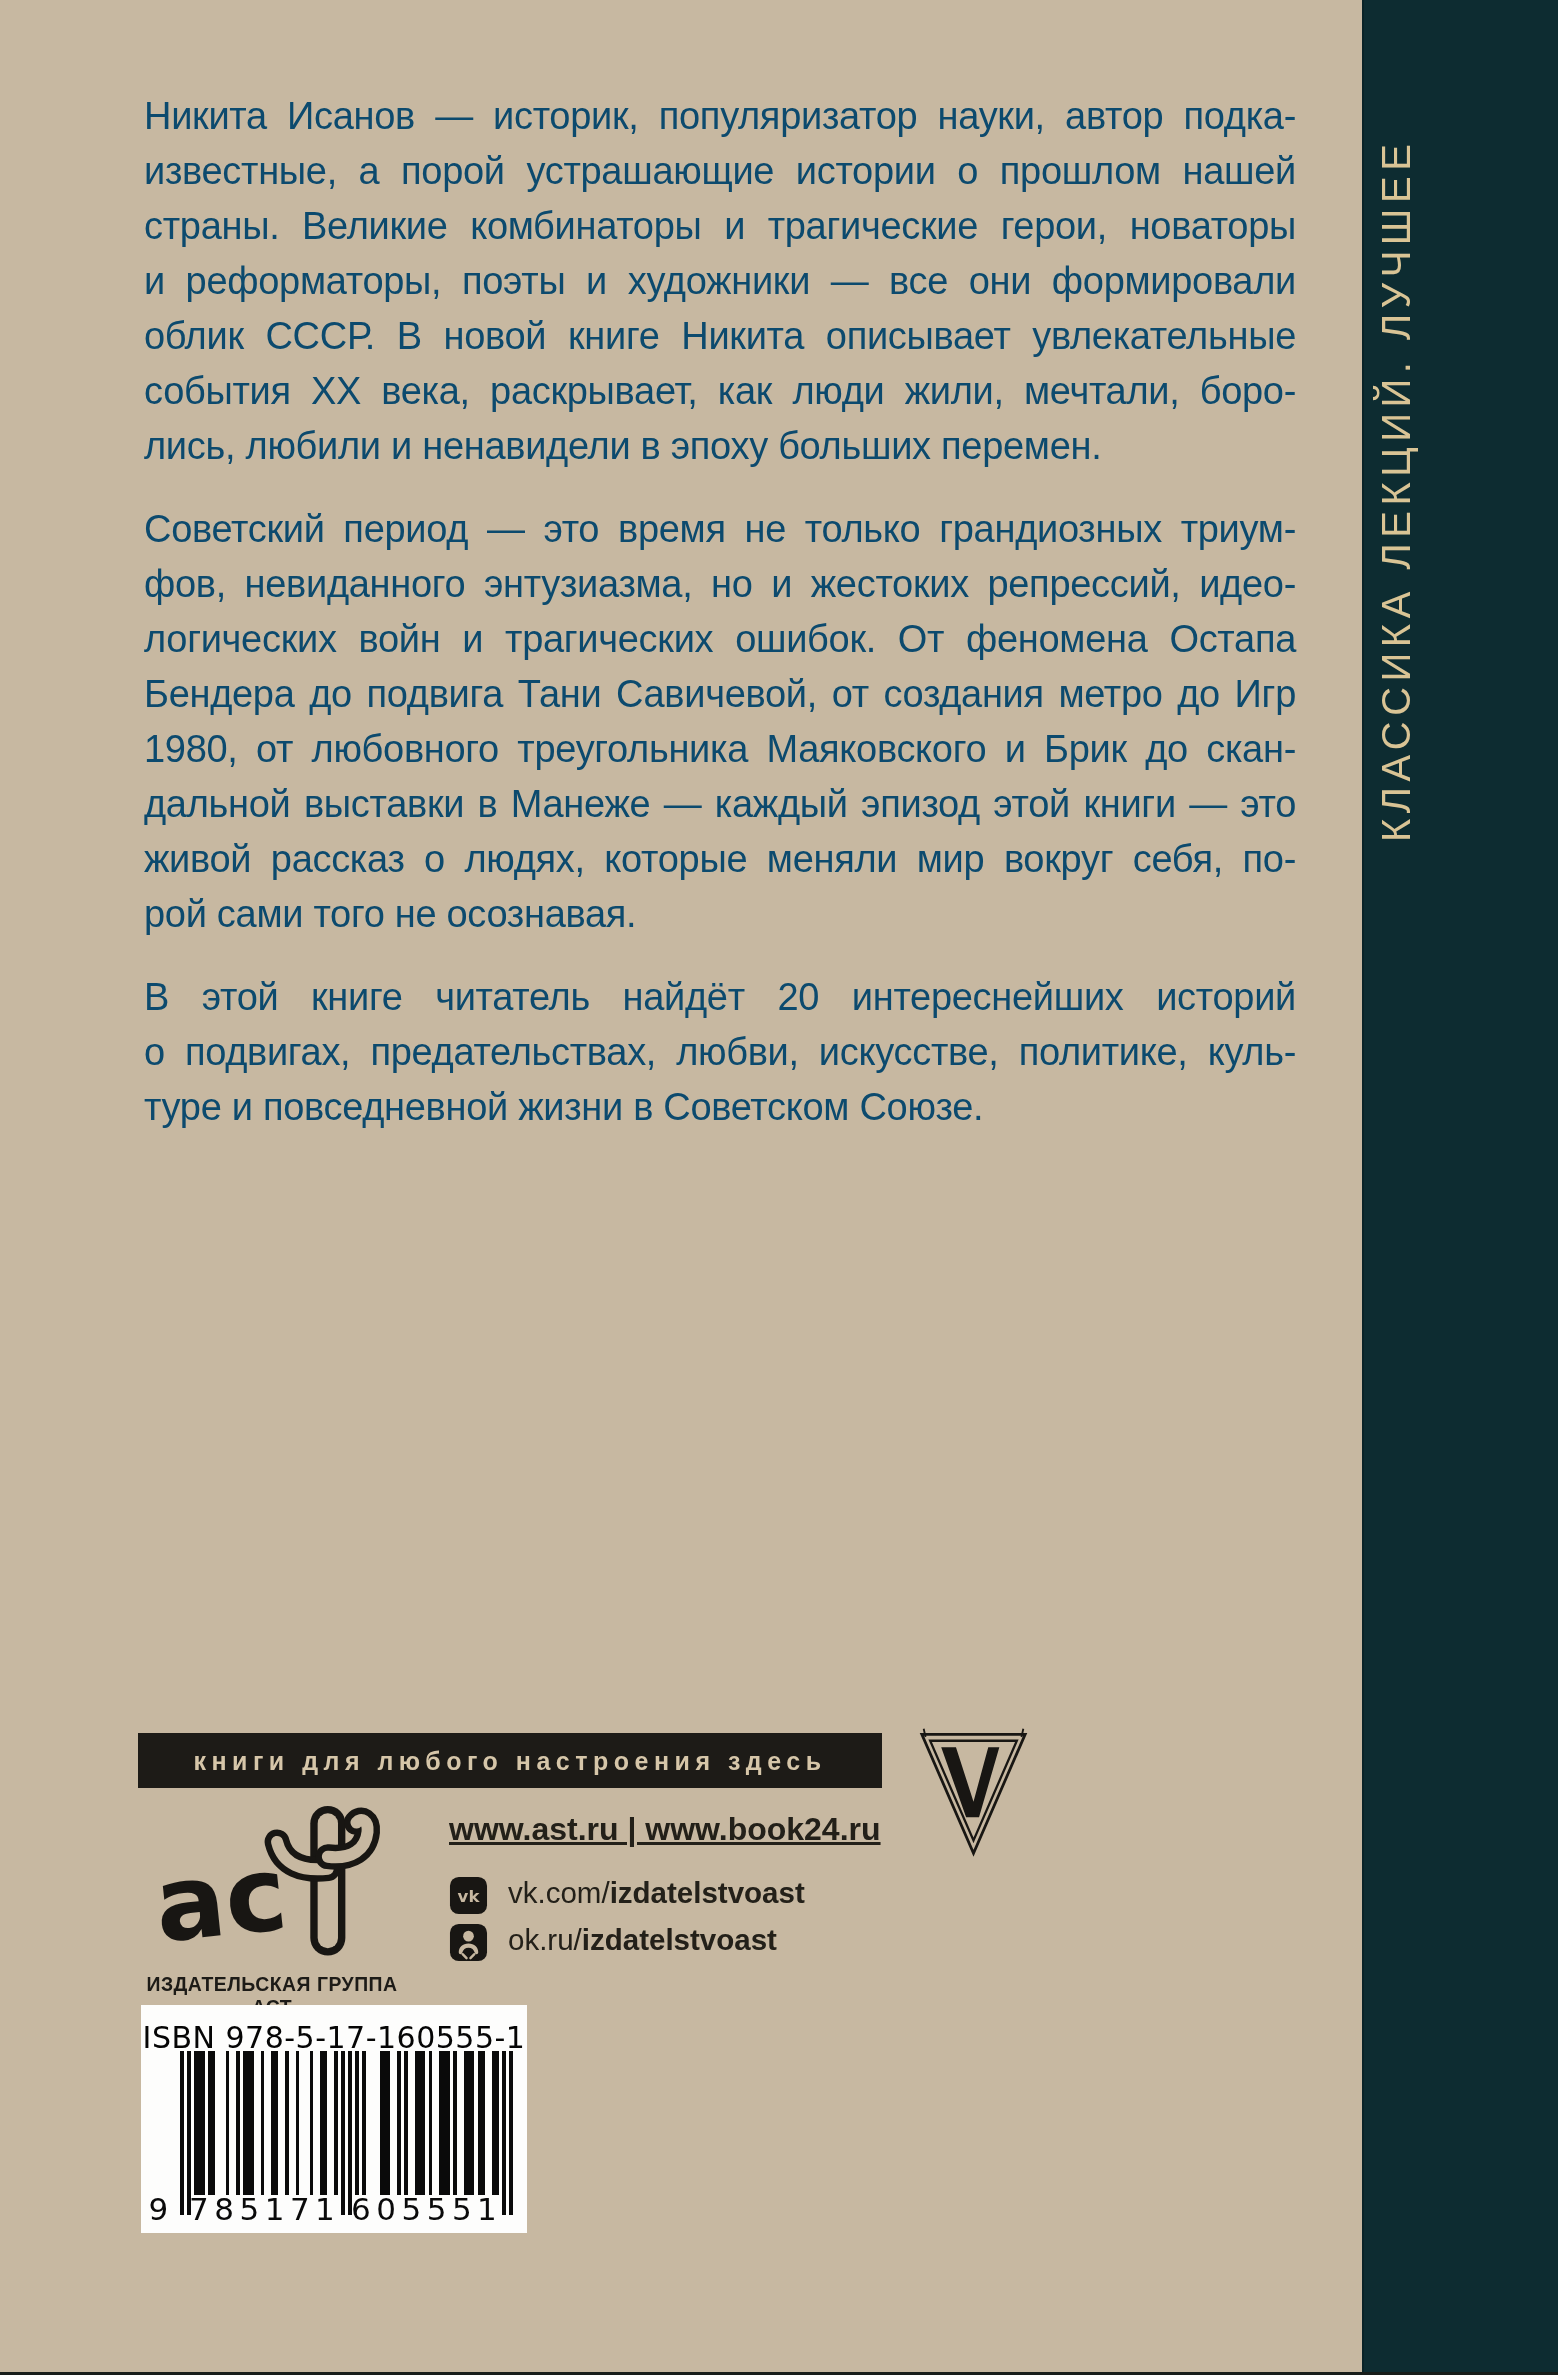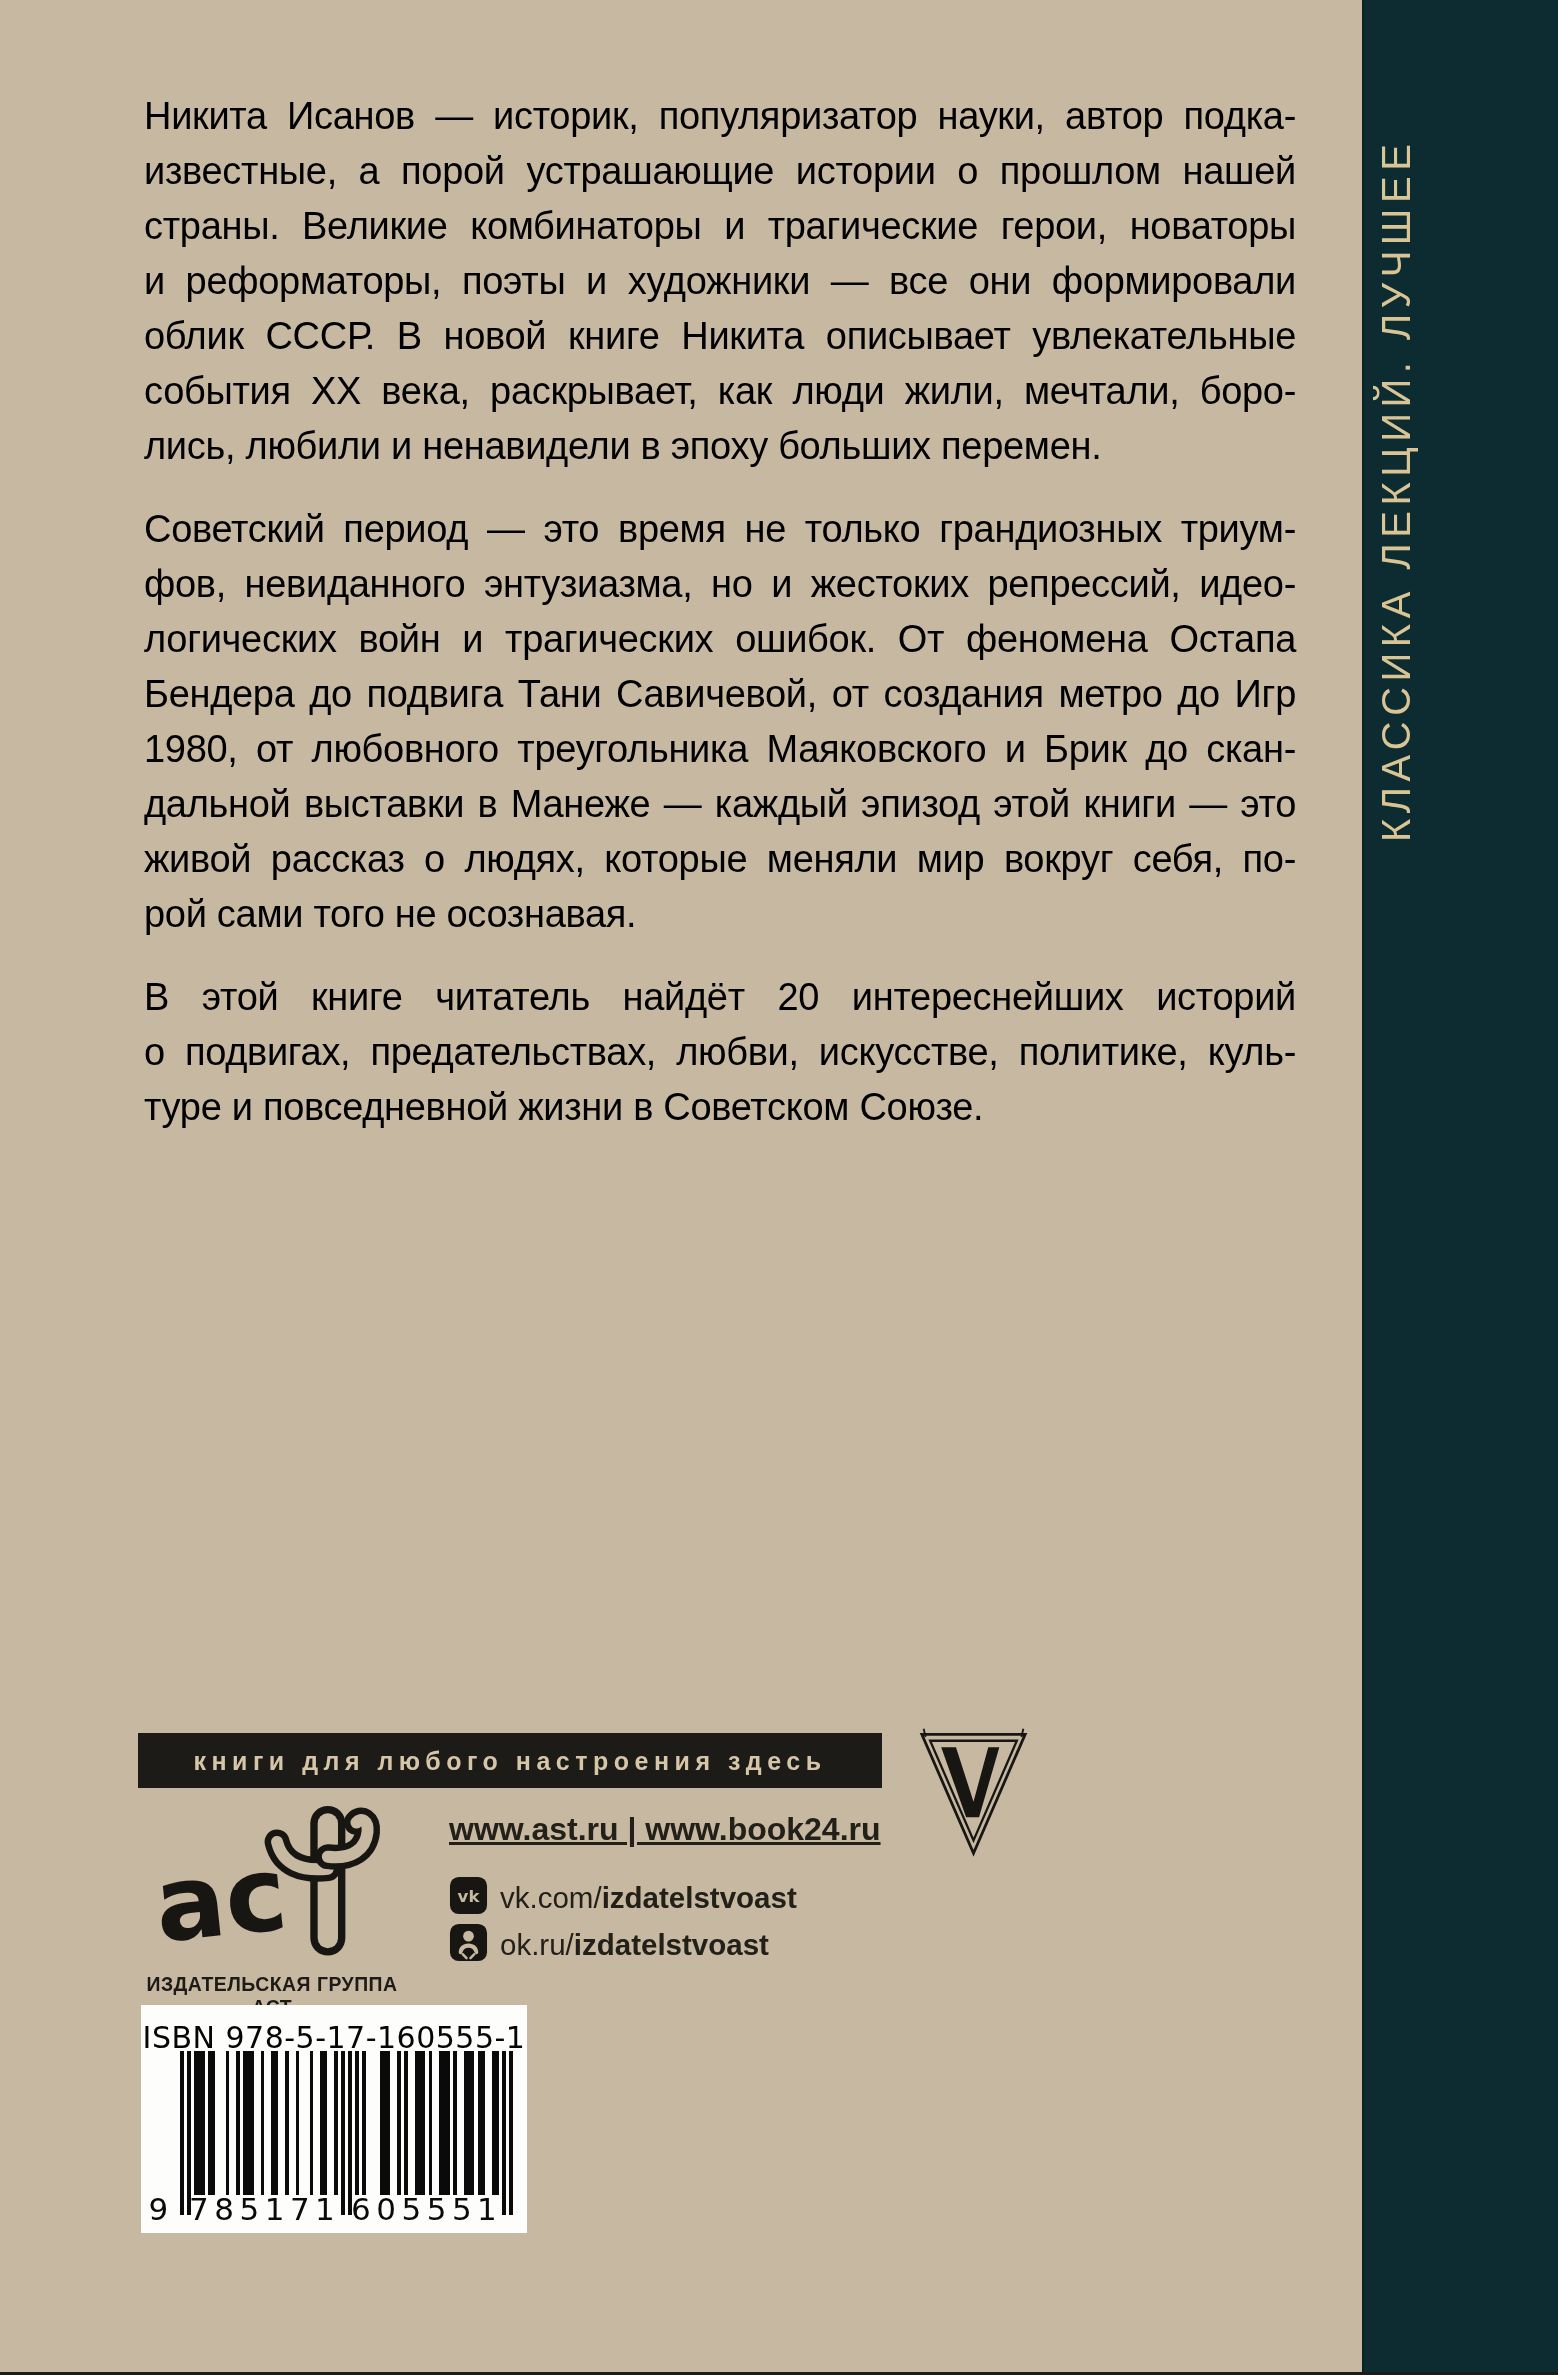--- a/index.html
+++ b/index.html
@@ -1,21 +1,21 @@
 <!DOCTYPE html>
 <html style="font-size:14.8px"><head>
 <meta charset="utf-8">
 <style>
   html,body{margin:0;padding:0;background:#888;}
   .page{
     position:relative;width:1559px;height:2376px;background:#c7b8a1;
     overflow:hidden;font-family:"Liberation Sans",sans-serif;
   }
   
-  .text-block{position:absolute;left:144px;top:89px;width:1152px;color:#000000;font-size:38px;line-height:55px;}
+  .text-block{position:absolute;left:144px;top:89px;width:1152px;color:#0c4a6e;font-size:38px;line-height:55px;}
   .paragraph{margin-bottom:28px;}
   .pline{text-align:justify;text-align-last:justify;letter-spacing:-0.3px;white-space:normal;}
   .pline-last{text-align-last:left;}
   
   .spine{position:absolute;left:1362px;top:0;width:197px;height:2376px;background:#0d2c31;border-left:2.8px solid #0a2327;box-sizing:border-box;}
   .spine-text{
     position:absolute;left:10px;top:842px;width:768px;
     transform:rotate(-90deg);transform-origin:0 0;
     font-size:40px;font-weight:300;letter-spacing:5.5px;color:#d9c495;white-space:nowrap;
   }
@@ -27,21 +27,21 @@
   }
   
   .v-logo{position:absolute;left:919px;top:1726px;}
   
   .ast-logo{position:absolute;left:157px;top:1779px;}
   .ast-caption{position:absolute;left:140px;top:1973px;width:264px;text-align:center;
     font-size:19.4px;font-weight:bold;letter-spacing:0.5px;color:#1d1b17;}
   
   .links{position:absolute;left:449px;top:1811px;color:#232019;}
   .site-line{font-size:32px;font-weight:bold;margin-bottom:28px;white-space:nowrap;text-decoration:underline;}
-  .social-line{display:flex;align-items:flex-end;gap:12px;font-size:29.5px;margin-bottom:8.3px;white-space:nowrap;}
+  .social-line{display:flex;align-items:flex-start;gap:20px;font-size:29.5px;margin-bottom:8.3px;white-space:nowrap;}
   .social-line .bold{font-weight:bold;}
   
   .barcode{position:absolute;left:141px;top:2005px;width:386px;height:228px;background:#fdfdfc;}
   .isbn-label{text-align:center;font-size:30px;padding-top:15px;font-family:"DejaVu Sans",sans-serif;color:#050505;letter-spacing:0.5px;}
   .bars{position:absolute;left:39px;top:46px;display:flex;height:144px;align-items:flex-start;}
   .bar{width:3.5px;height:144px;}
   .bar.black{background:#0a0a0a;}
   .bar.guard{height:164px;}
   .digits{position:absolute;top:186px;left:0;width:100%;height:41px;font-family:"DejaVu Sans",sans-serif;font-size:31px;color:#0a0a0a;}
   .digits .lead{position:absolute;left:7.4px;top:0;}

